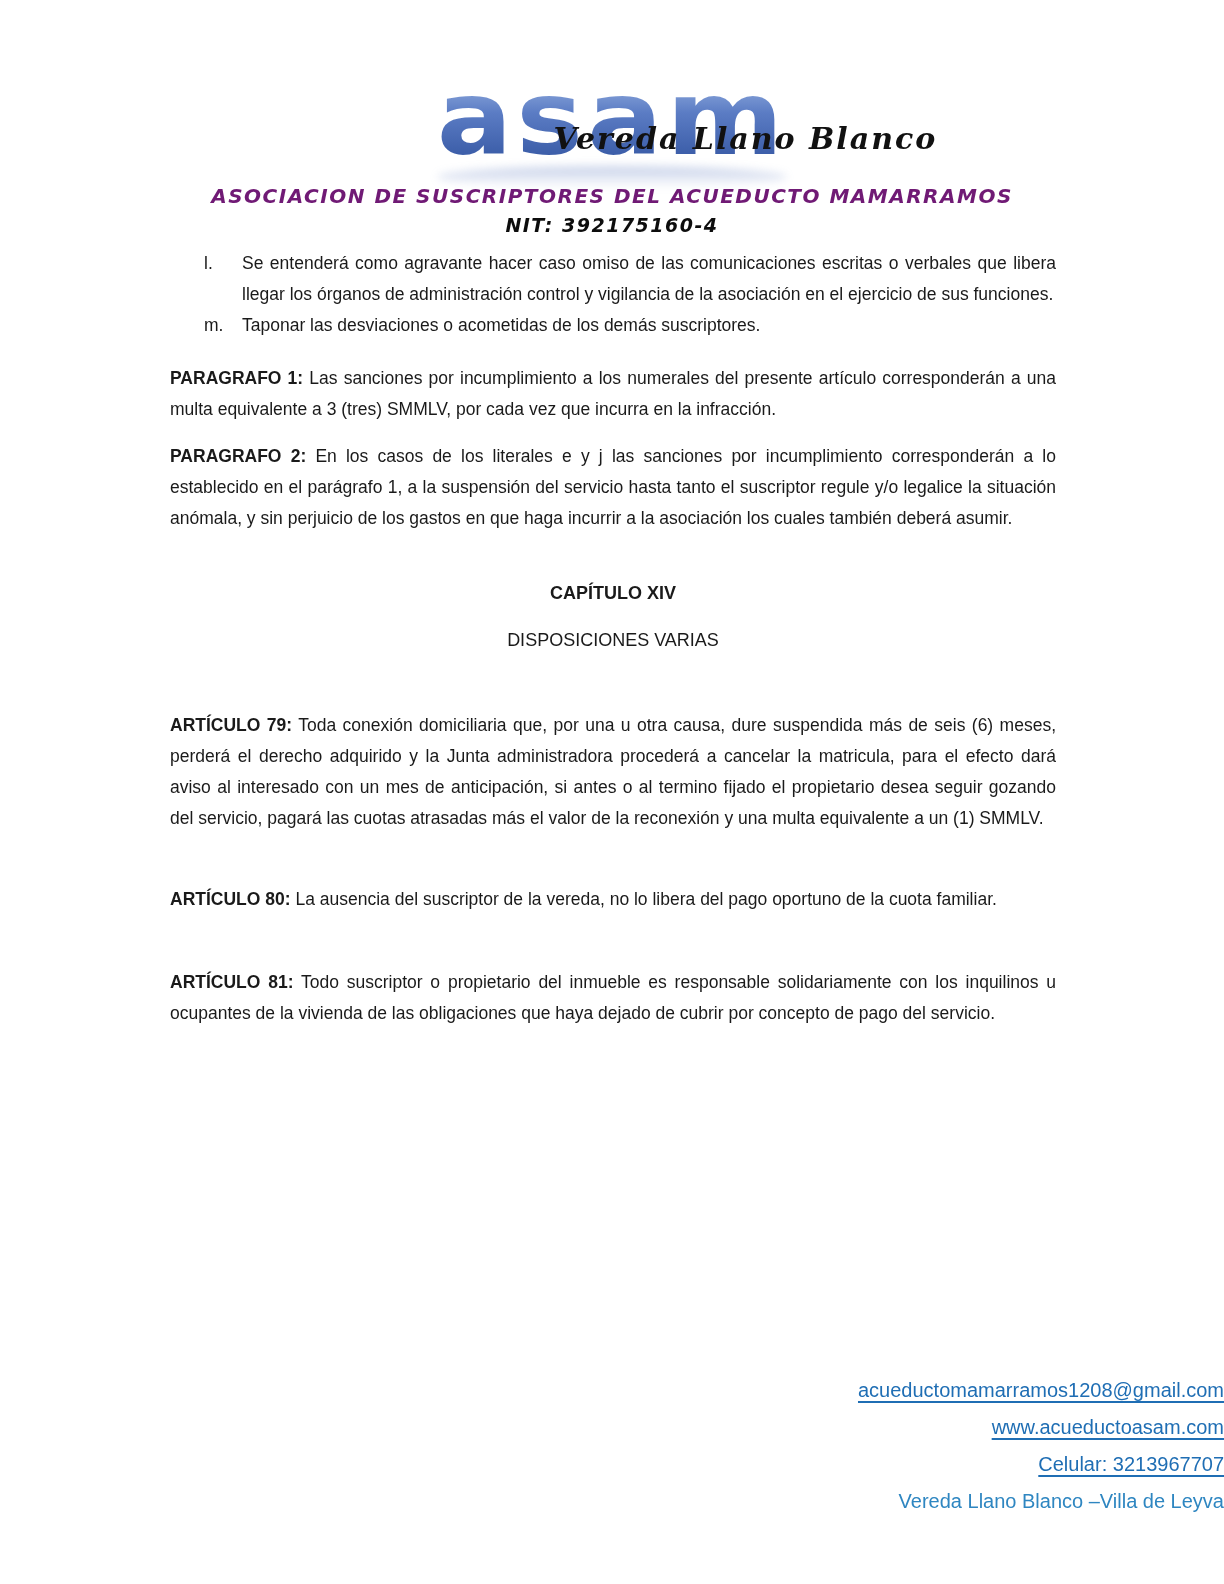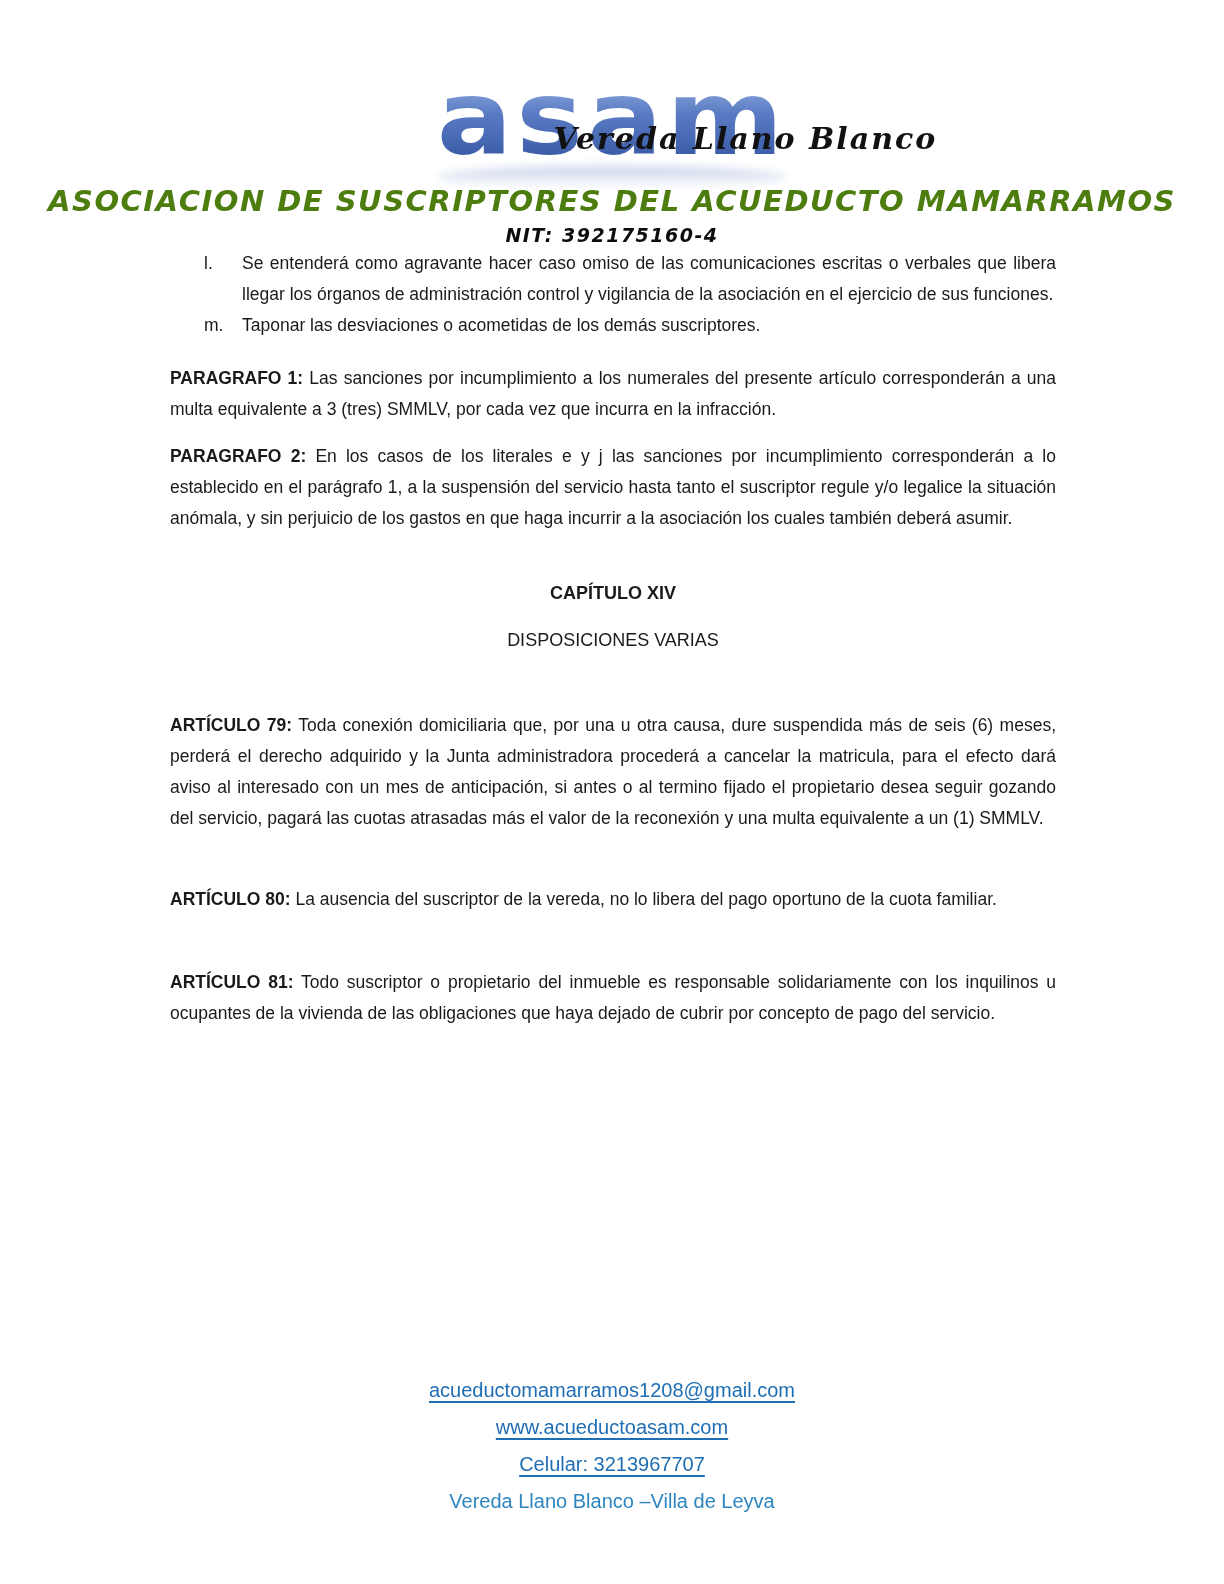--- a/index.html
+++ b/index.html
@@ -64,23 +64,23 @@
     font-size: 30px;
     color: #111111;
     white-space: nowrap;
     letter-spacing: 2px;
   }
   .logo-org {
     margin-top: 10px;
     font-family: "DejaVu Sans", sans-serif;
     font-weight: 800;
     font-style: italic;
-    font-size: 29px;
+    font-size: 20px;
     letter-spacing: 1.5px;
-    color: #4d7c0f;
+    color: #701a75;
     white-space: nowrap;
   }
   .logo-nit {
     margin-top: 6px;
     font-family: "DejaVu Sans", sans-serif;
     font-weight: 800;
     font-style: italic;
     font-size: 19px;
     letter-spacing: 1.5px;
     color: #0d0d0d;
@@ -136,21 +136,21 @@
   .mt-art80 { margin-top: 50px; }
   .mt-art81 { margin-top: 52px; }
   .mt-art82 { margin-top: 56px; }
 
   
   .footer {
     position: absolute;
     top: 1372px;
     left: 0;
     width: 100%;
-    text-align: center;
+    text-align: right;
     font-size: 20px;
     line-height: 37px;
   }
   .footer a {
     display: block;
     color: #1f6eb4;
     text-decoration: underline;
     text-underline-offset: 4px;
   }
   .footer-address {

